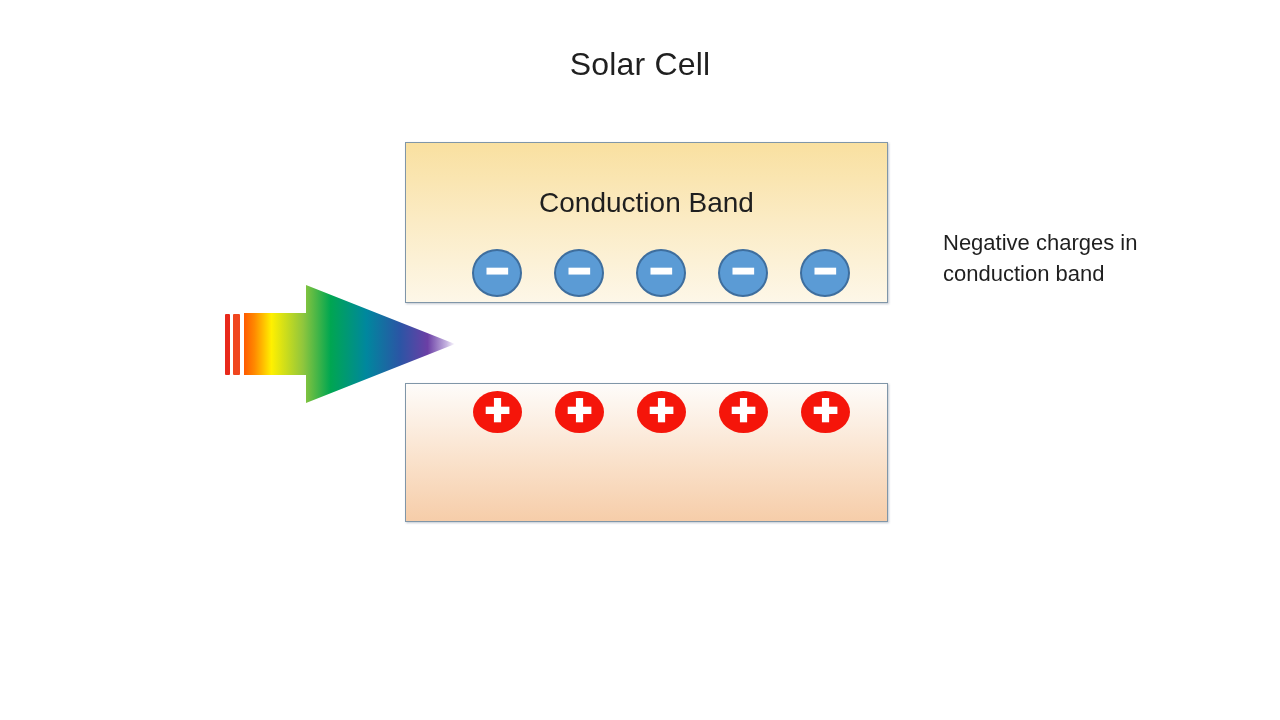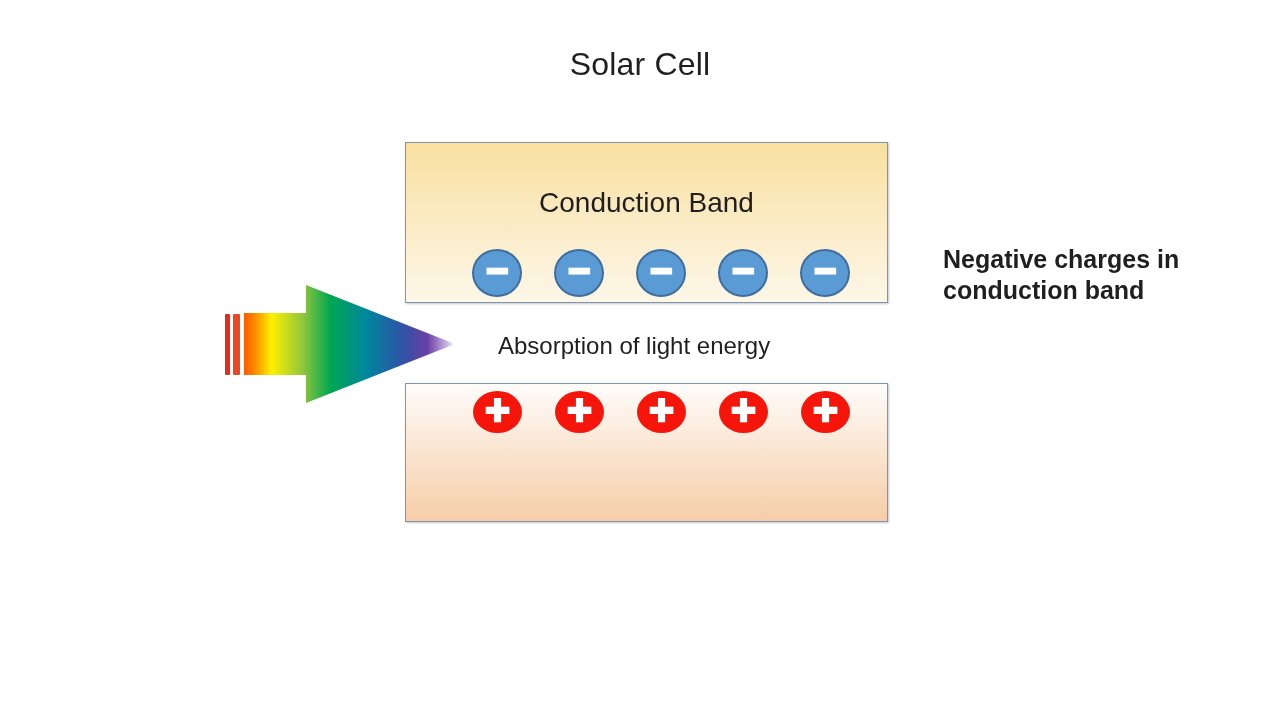--- a/index.html
+++ b/index.html
@@ -54,21 +54,21 @@
   .n1{left:66px}.n2{left:148px}.n3{left:230px}.n4{left:312px}.n5{left:394px}
   .p1{left:67px}.p2{left:149px}.p3{left:231px}.p4{left:313px}.p5{left:395px}
 
   .arrow-svg{position:absolute;left:220px;top:280px;}
 
   .absorption-label{
     position:absolute;left:498px;top:332px;font-size:24px;white-space:nowrap;
   }
 
   .annotation{
-    position:absolute;left:943px;top:244px;font-size:25px;line-height:31px;font-weight:bold;
+    position:absolute;left:943px;top:227px;font-size:22px;line-height:31px;
   }
 </style>
 </head>
 <body>
 
 <div class="slide">
 
   <div class="slide-title">Solar Cell</div>
 
   <div class="band conduction">
@@ -103,21 +103,20 @@
         <stop offset="0.87" stop-color="#6B3FA5"></stop>
         <stop offset="0.96" stop-color="#C5B3E0"></stop>
         <stop offset="1" stop-color="#FDFCFF"></stop>
       </linearGradient>
     </defs>
     <rect x="5" y="34" width="5" height="61" rx="1" fill="#E8291B"></rect>
     <rect x="13" y="34" width="7" height="61" rx="1" fill="#F0461F"></rect>
     <polygon points="24,33 86,33 86,5 235,64 86,123 86,95 24,95" fill="url(#rainbow)"></polygon>
   </svg>
 
-  <div class="absorption-label">Absorption of light energy</div>
 
   <div class="band valence">
     <div class="charge pos p1">
         <span class="sym">+</span>
       </div>
     <div class="charge pos p2">
         <span class="sym">+</span>
       </div>
     <div class="charge pos p3">
         <span class="sym">+</span>

